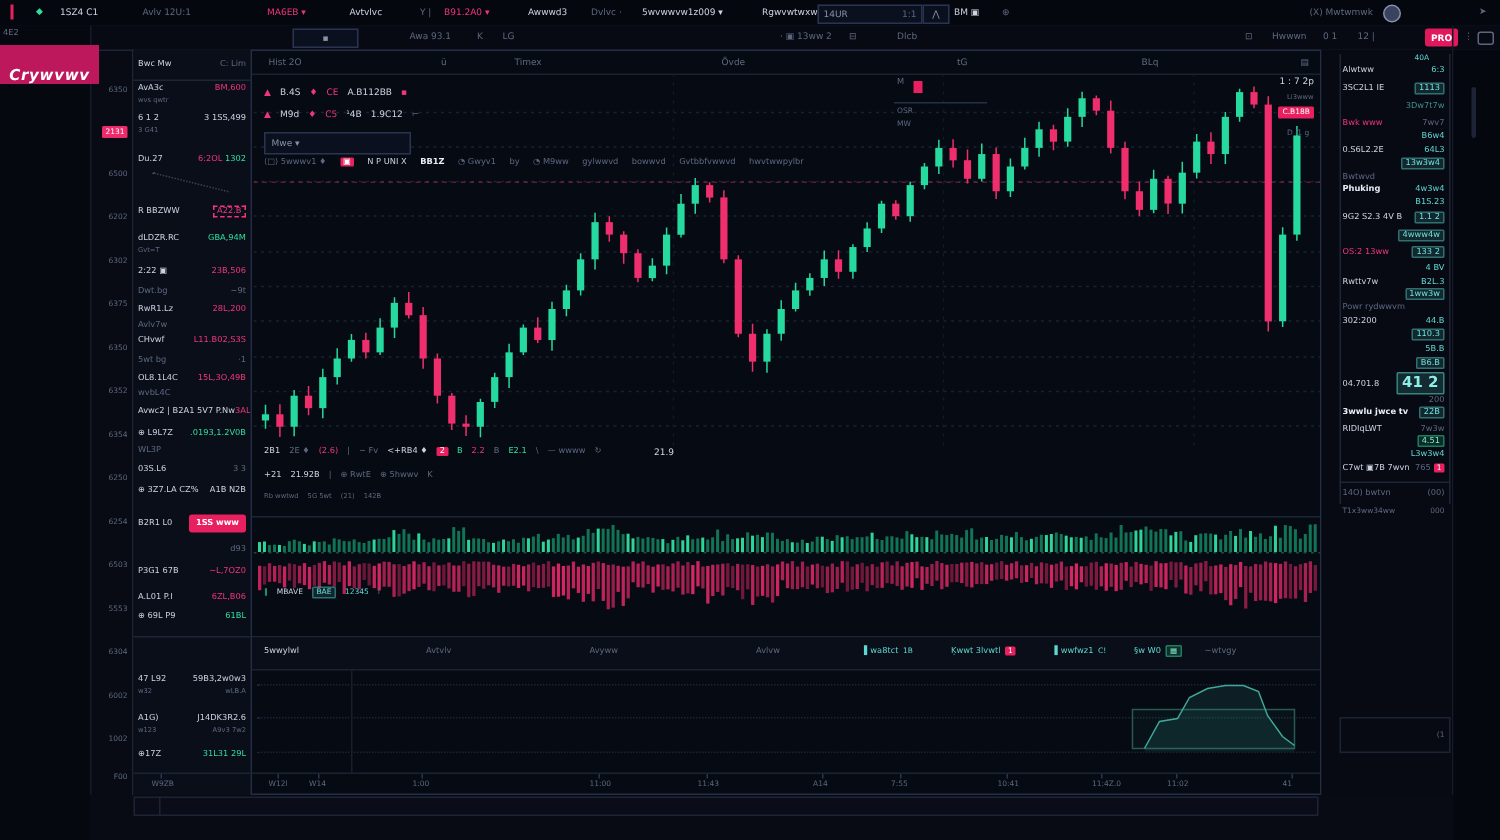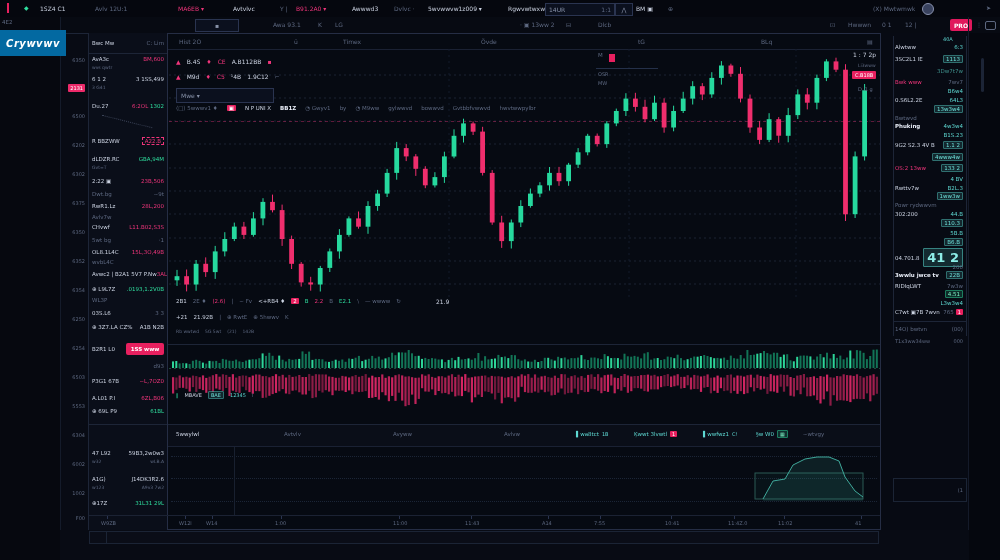--- a/index.html
+++ b/index.html
@@ -91,21 +91,21 @@
   </div>
 
   <div class="abs hline" style="left:60px;top:33px;width:940px;height:0;"></div>
   <div class="abs panelline" style="left:60px;top:17px;width:1px;height:513px;background:#141b2a;"></div>
   <div class="abs panelline" style="left:88px;top:33px;width:1px;height:497px;"></div>
   <div class="abs panelline" style="left:968px;top:17px;width:1px;height:513px;background:#141a29;"></div>
 
   <div id="leftrail" class="abs" style="left:0;top:17px;width:60px;height:543px;background:#06080f;">
     <div class="abs dim" style="left:2px;top:2px;font-size:5.5px;">4E2</div>
   </div>
-  <div class="abs" style="left:0;top:30px;width:66px;height:26px;background:#0369a1;display:flex;align-items:center;justify-content:center;">
+  <div class="abs" style="left:0;top:30px;width:66px;height:26px;background:#be185d;display:flex;align-items:flex-end;justify-content:center;">
     <span style="color:#fff;font-size:10px;font-weight:bold;font-style:italic;letter-spacing:.5px;">Crywvwv</span>
   </div>
 
   <div id="pricescale" class="abs" style="left:60px;top:33px;width:28px;height:497px;">
       <div style="position: absolute; right: 3px; top: 24px; font-size: 5px; color: rgb(93, 104, 128); background: none; padding: 0px; border-radius: 1px;">6350</div>
       <div style="position: absolute; right: 3px; top: 51px; font-size: 5px; color: rgb(255, 255, 255); background: rgb(237, 42, 106); padding: 1px 2px; border-radius: 1px;">2131</div>
       <div style="position: absolute; right: 3px; top: 80px; font-size: 5px; color: rgb(93, 104, 128); background: none; padding: 0px; border-radius: 1px;">6500</div>
       <div style="position: absolute; right: 3px; top: 109px; font-size: 5px; color: rgb(93, 104, 128); background: none; padding: 0px; border-radius: 1px;">6202</div>
       <div style="position: absolute; right: 3px; top: 138px; font-size: 5px; color: rgb(93, 104, 128); background: none; padding: 0px; border-radius: 1px;">6302</div>
       <div style="position: absolute; right: 3px; top: 167px; font-size: 5px; color: rgb(93, 104, 128); background: none; padding: 0px; border-radius: 1px;">6375</div>
@@ -1042,21 +1042,21 @@
         <div class="row" style="position: absolute; left: 14px; top: 197px; width: 68px; font-size: 5.5px;">
           <span class="w"></span>
           <span><span class="teal" style="font-size: 5.5px;">5B.B</span></span>
         </div>
         <div class="row" style="position: absolute; left: 14px; top: 206px; width: 68px; font-size: 5.5px;">
           <span class="w"></span>
           <span><span class="tealbox" style="font-size: 5.5px;">B6.B</span></span>
         </div>
         <div class="row" style="position: absolute; left: 14px; top: 217px; width: 68px; font-size: 5.5px;">
           <span class="w">04.701.8</span>
-          <span><span class="bigblock" style="font-size: 13px;">41 2</span></span>
+          <span><span class="bigblock" style="font-size: 10px;">41 2</span></span>
         </div>
         <div class="row" style="position: absolute; left: 14px; top: 231px; width: 68px; font-size: 5.5px;">
           <span class="w"></span>
           <span><span class="dim" style="font-size: 5.5px;">200</span></span>
         </div>
         <div class="row" style="position: absolute; left: 14px; top: 239px; width: 68px; font-size: 5.5px;">
           <span class="wb">3wwlu jwce tv</span>
           <span><span class="tealbox" style="font-size: 5.5px;">22B</span></span>
         </div>
         <div class="row" style="position: absolute; left: 14px; top: 250px; width: 68px; font-size: 5.5px;">

